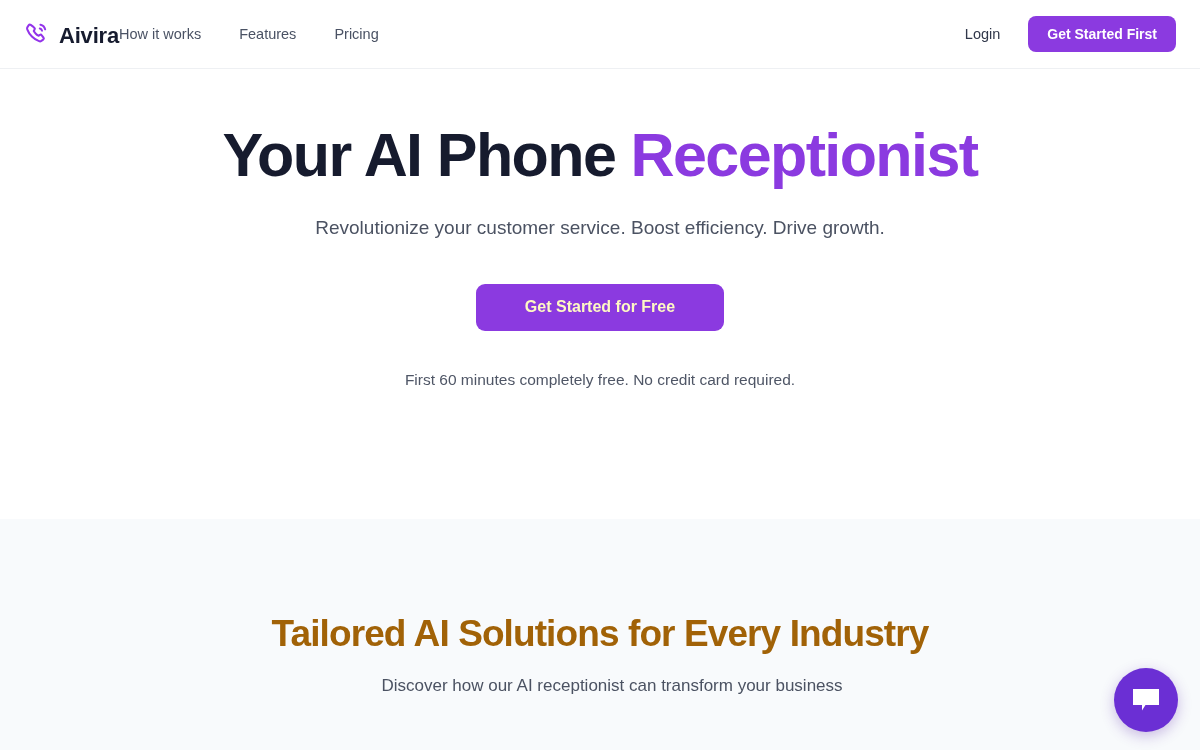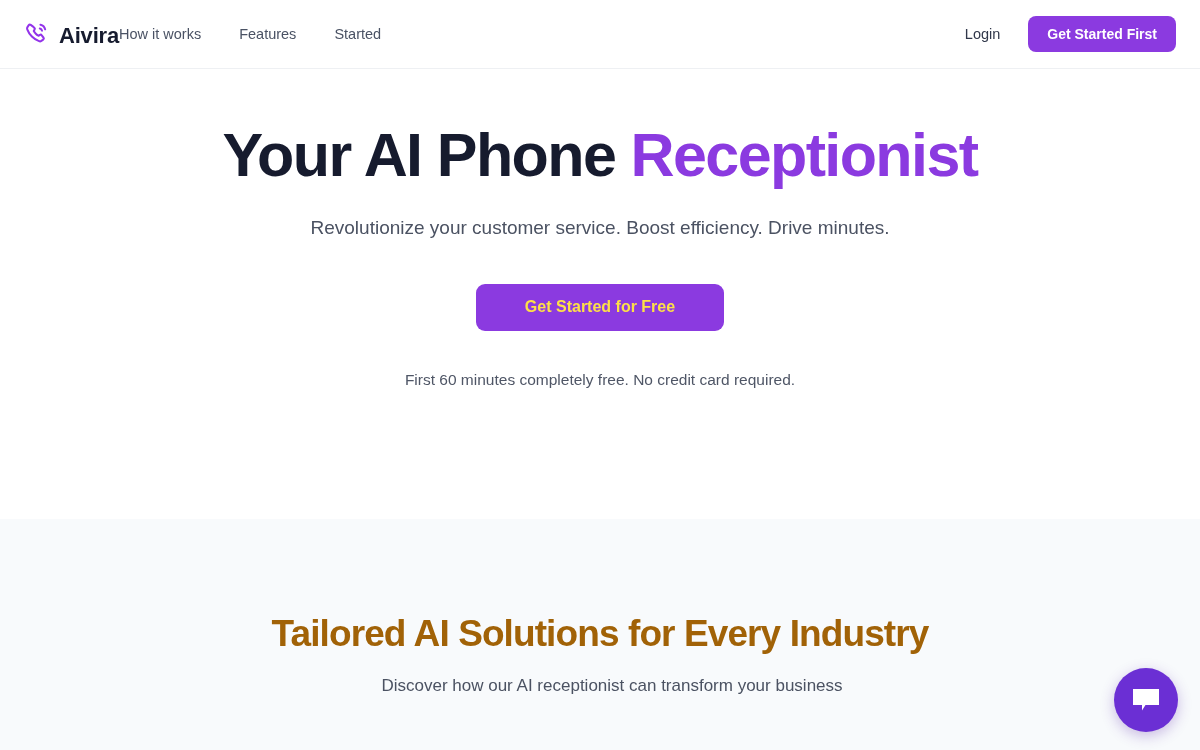--- a/index.html
+++ b/index.html
@@ -143,21 +143,21 @@
 
   .hero-cta-wrap { margin-top: 42px; }
 
   .btn-primary-lg {
     display: inline-flex;
     align-items: center;
     justify-content: center;
     height: 47px;
     padding: 0 49px;
     background: #8b3ae0;
-    color: #fde047;
+    color: #fef9c3;
     font-size: 16px;
     font-weight: bold;
     border: none;
     border-radius: 9px;
     cursor: pointer;
     font-family: inherit;
     white-space: nowrap;
   }
 
   .hero-note {
@@ -232,35 +232,35 @@
                    l1.7-1.2a1.3 1.3 0 0 0 .3-1.8l-1.6-2.2a1.3 1.3 0 0 0-1.7-.4l-1.4.8
                    a11 11 0 0 1-2.4-1.9 11 11 0 0 1-1.9-2.4l.8-1.4a1.3 1.3 0 0 0-.4-1.7z"></path>
         </svg>
       </span>
       <span class="brand-name">Aivira</span>
     </div>
 
     <nav class="main-nav">
       <a class="nav-link" href="#">How it works</a>
       <a class="nav-link" href="#">Features</a>
-      <a class="nav-link" href="#">Started</a>
+      <a class="nav-link" href="#">Pricing</a>
     </nav>
 
     <div class="header-right">
       <a class="login-link" href="#">Login</a>
       <button class="btn-primary-sm">Get Started First</button>
     </div>
 
   </header>
 
   <section class="hero">
 
     <h1 class="hero-title"><span>Your AI Phone </span><span class="accent">Receptionist</span></h1>
 
-    <p class="hero-subtitle">Revolutionize your customer service. Boost efficiency. Drive minutes.</p>
+    <p class="hero-subtitle">Revolutionize your customer service. Boost efficiency. Drive growth.</p>
 
     <div class="hero-cta-wrap">
       <button class="btn-primary-lg">Get Started for Free</button>
     </div>
 
     <p class="hero-note">First 60 minutes completely free. No credit card required.</p>
 
   </section>
 
   <section class="industries">

